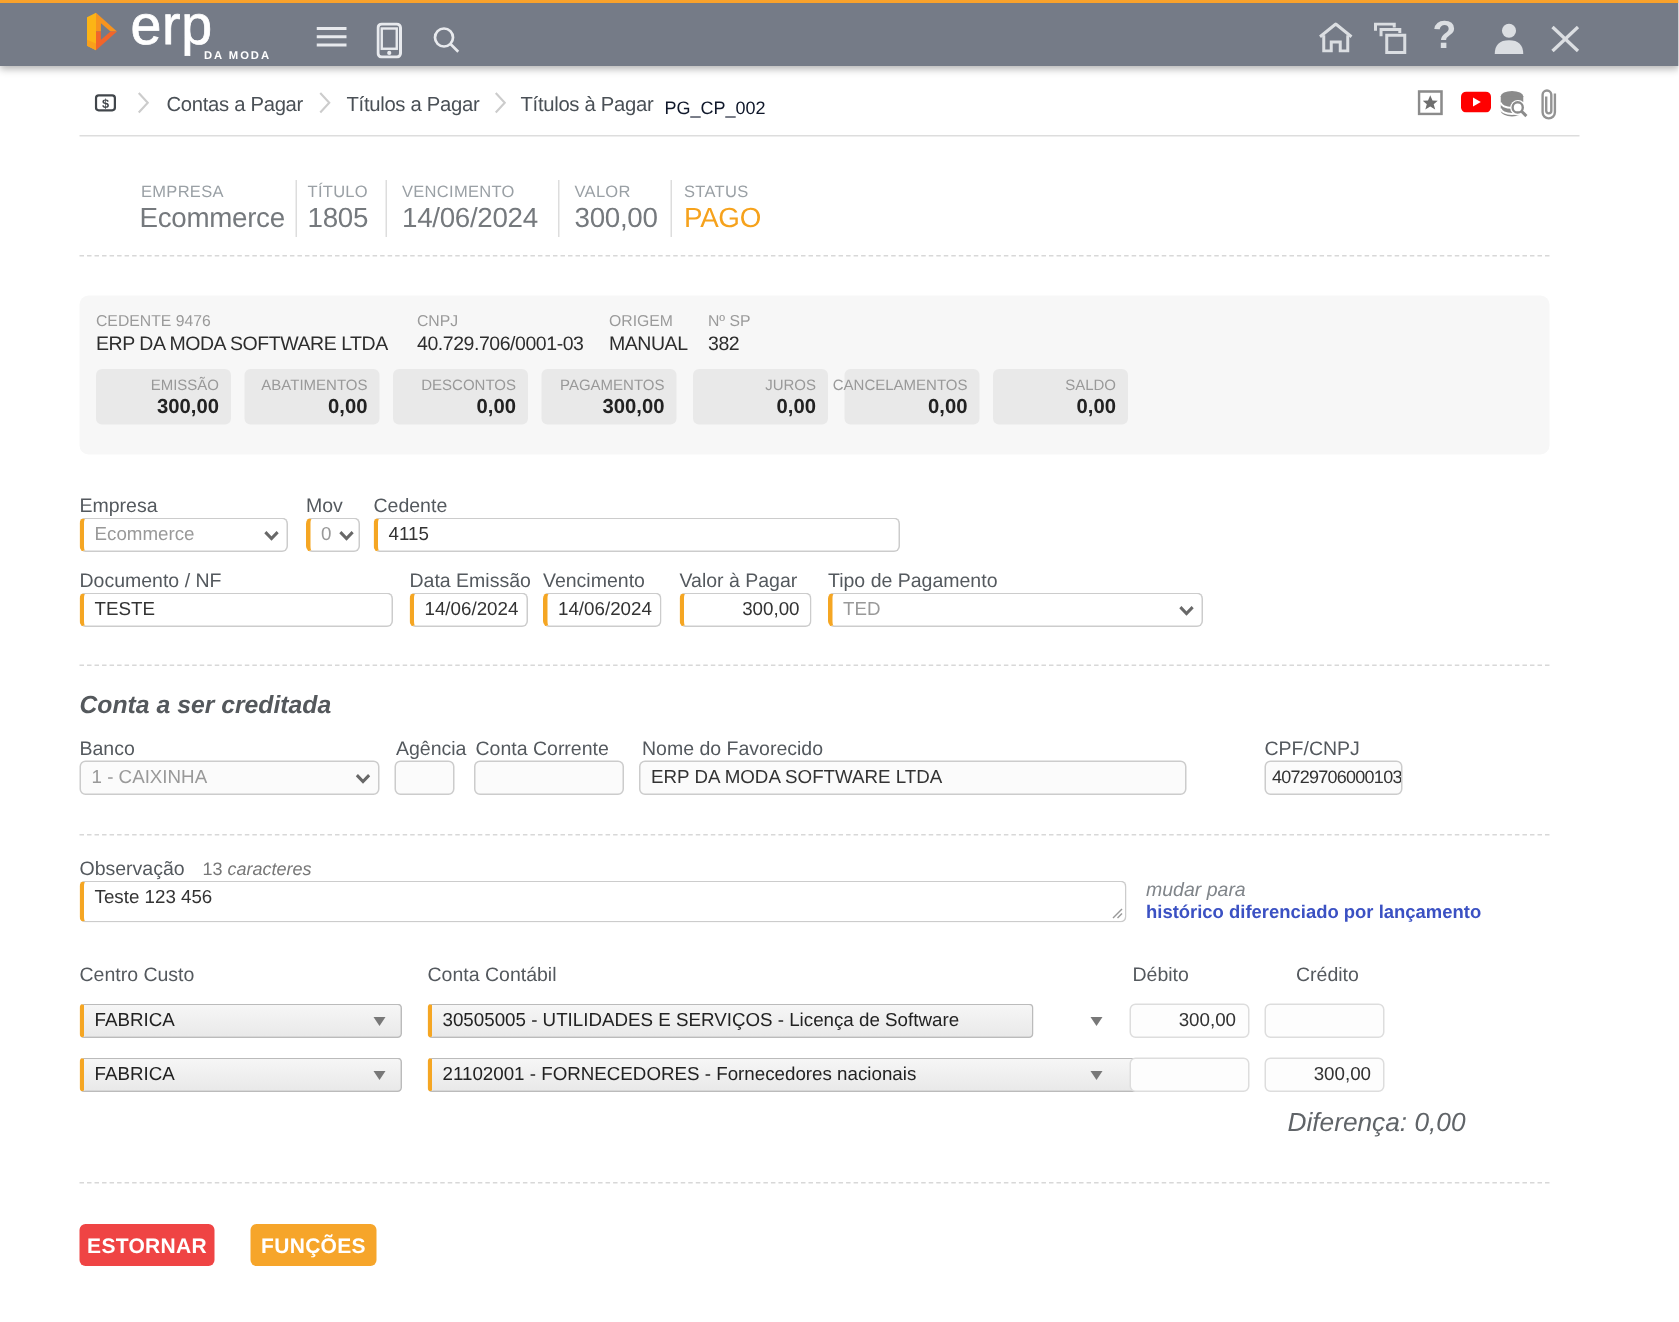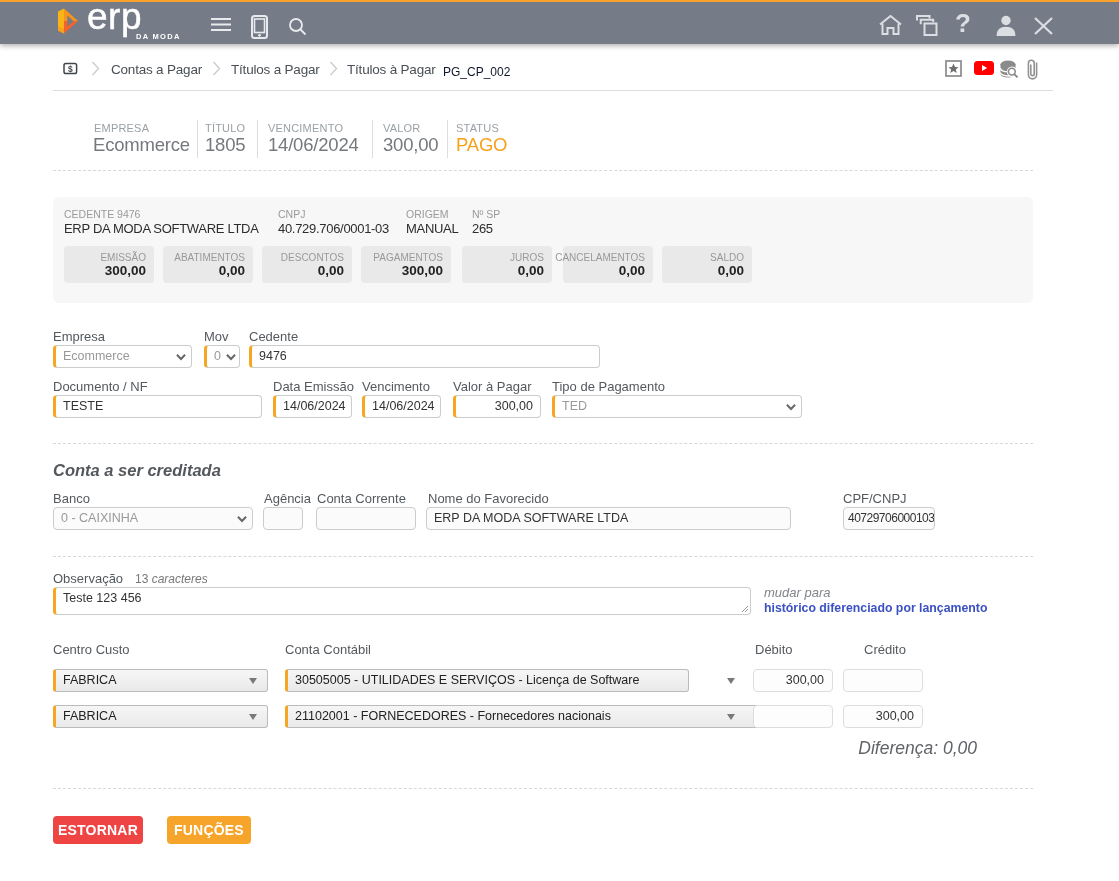--- a/index.html
+++ b/index.html
@@ -145,21 +145,21 @@
   <div class="dotline" style="top:170px"></div>
 
   <div id="panel">
     <div class="plabel" style="left:11px;top:11px">CEDENTE 9476</div>
     <div class="pvalue" style="left:11px;top:24px">ERP DA MODA SOFTWARE LTDA</div>
     <div class="plabel" style="left:225px;top:11px">CNPJ</div>
     <div class="pvalue" style="left:225px;top:24px">40.729.706/0001-03</div>
     <div class="plabel" style="left:353px;top:11px">ORIGEM</div>
     <div class="pvalue" style="left:353px;top:24px">MANUAL</div>
     <div class="plabel" style="left:419px;top:11px">Nº SP</div>
-    <div class="pvalue" style="left:419px;top:24px">265</div>
+    <div class="pvalue" style="left:419px;top:24px">382</div>
     <div class="pbox" style="left:11px">
         <div class="bl">EMISSÃO</div>
         <div class="bv">300,00</div>
       </div>
     <div class="pbox" style="left:110px">
         <div class="bl">ABATIMENTOS</div>
         <div class="bv">0,00</div>
       </div>
     <div class="pbox" style="left:209px">
         <div class="bl">DESCONTOS</div>
@@ -187,40 +187,40 @@
   <div class="inp gray" style="left:53px;top:345px;width:139px">Ecommerce</div>
   <svg class="chev" style="left:176px;top:352px" width="11" height="8" viewBox="0 0 11 8">
       <polyline points="1,1.5 5.5,6.2 10,1.5" fill="none" stroke="#686868" stroke-width="2.2"></polyline>
     </svg>
   <div class="flabel" style="left:204px;top:329px">Mov</div>
   <div class="inp gray" style="left:204px;top:345px;width:36px">0</div>
   <svg class="chev" style="left:226px;top:352px" width="11" height="8" viewBox="0 0 11 8">
       <polyline points="1,1.5 5.5,6.2 10,1.5" fill="none" stroke="#686868" stroke-width="2.2"></polyline>
     </svg>
   <div class="flabel" style="left:249px;top:329px">Cedente</div>
-  <div class="inp" style="left:249px;top:345px;width:351px">9476</div>
+  <div class="inp" style="left:249px;top:345px;width:351px">4115</div>
 
   <div class="flabel" style="left:53px;top:379px">Documento / NF</div>
   <div class="inp" style="left:53px;top:395px;width:209px">TESTE</div>
   <div class="flabel" style="left:273px;top:379px">Data Emissão</div>
   <div class="inp" style="left:273px;top:395px;width:79px">14/06/2024</div>
   <div class="flabel" style="left:362px;top:379px">Vencimento</div>
   <div class="inp" style="left:362px;top:395px;width:79px">14/06/2024</div>
   <div class="flabel" style="left:453px;top:379px">Valor à Pagar</div>
   <div class="inp" style="left:453px;top:395px;width:88px;text-align:right">300,00</div>
   <div class="flabel" style="left:552px;top:379px">Tipo de Pagamento</div>
   <div class="inp gray" style="left:552px;top:395px;width:250px">TED</div>
   <svg class="chev" style="left:786px;top:402px" width="11" height="8" viewBox="0 0 11 8">
       <polyline points="1,1.5 5.5,6.2 10,1.5" fill="none" stroke="#686868" stroke-width="2.2"></polyline>
     </svg>
   <div class="dotline" style="top:443px"></div>
 
   <div class="sechead" style="left:53px;top:461px">Conta a ser creditada</div>
   <div class="flabel" style="left:53px;top:491px">Banco</div>
-  <div class="inp plain gray" style="left:53px;top:507px;width:200px">0 - CAIXINHA</div>
+  <div class="inp plain gray" style="left:53px;top:507px;width:200px">1 - CAIXINHA</div>
   <svg class="chev" style="left:237px;top:514px" width="11" height="8" viewBox="0 0 11 8">
       <polyline points="1,1.5 5.5,6.2 10,1.5" fill="none" stroke="#686868" stroke-width="2.2"></polyline>
     </svg>
   <div class="flabel" style="left:264px;top:491px">Agência</div>
   <div class="inp plain" style="left:263px;top:507px;width:40px"></div>
   <div class="flabel" style="left:317px;top:491px">Conta Corrente</div>
   <div class="inp plain" style="left:316px;top:507px;width:100px"></div>
   <div class="flabel" style="left:428px;top:491px">Nome do Favorecido</div>
   <div class="inp plain" style="left:426px;top:507px;width:365px">ERP DA MODA SOFTWARE LTDA</div>
   <div class="flabel" style="left:843px;top:491px">CPF/CNPJ</div>

